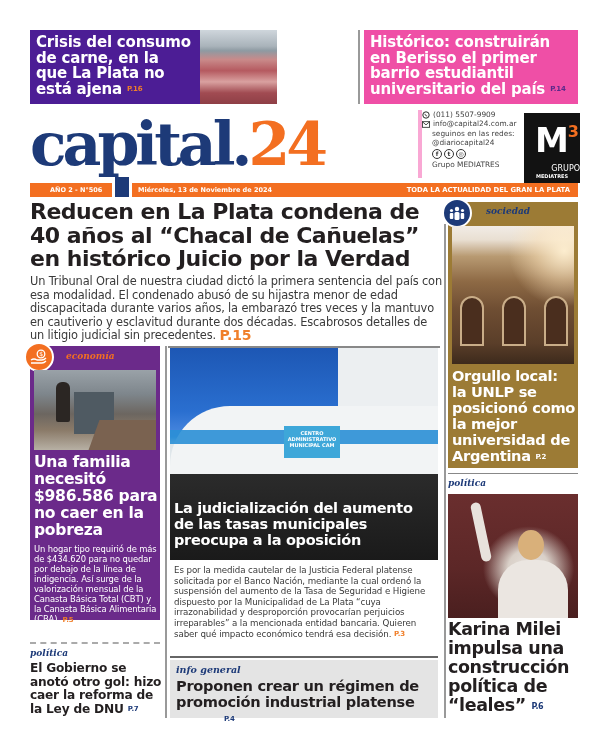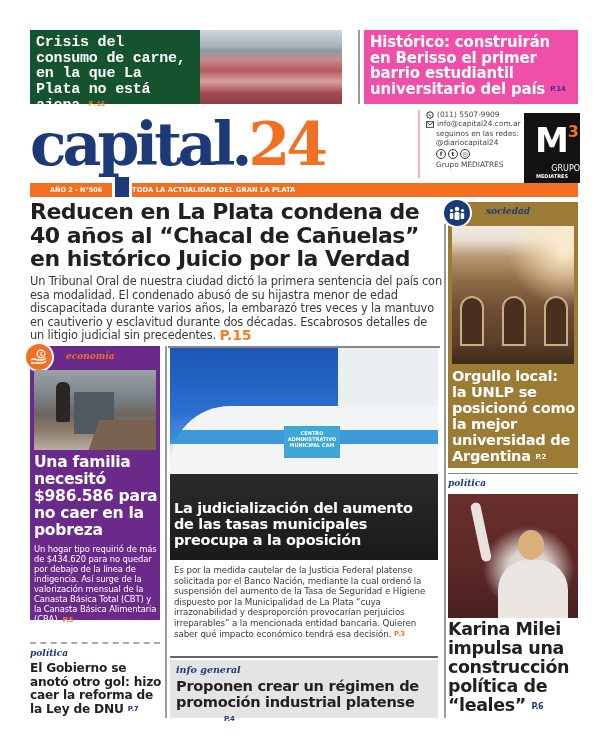--- a/index.html
+++ b/index.html
@@ -2,36 +2,36 @@
 <html><head>
 <meta charset="utf-8">
 <style>
   * { box-sizing: border-box; margin: 0; padding: 0; }
   html, body { width: 608px; height: 750px; background: #ffffff; overflow: hidden; }
   body { font-family: "DejaVu Sans", "Liberation Sans", sans-serif; color: #231f20; position: relative; }
 
   .abs { position: absolute; }
 
   
-  .teaser-left { left: 30px; top: 30px; width: 312px; height: 74px; background: #14532d; display: flex; font-family: Liberation Mono, monospace; }
+  .teaser-left { left: 30px; top: 30px; width: 247px; height: 74px; background: #4c1d95; display: flex; }
   .teaser-left .txt { width: 170px; padding: 5px 6px; color: #fff; font-weight: bold; font-size: 15px; line-height: 15.5px; letter-spacing: -0.2px; }
   .teaser-left .img { flex: 1; background:
       linear-gradient(180deg, #cfd6dc 0%, #a9b3ba 22%, #8e9aa2 28%, #c98a8a 40%, #b55a60 55%, #d9a1a0 70%, #a14b52 85%, #8e3f46 100%); }
   .teaser-right { left: 364px; top: 30px; width: 214px; height: 74px; background: #ef4fa6; }
   .teaser-right .txt { padding: 5px 6px; color: #fff; font-weight: bold; font-size: 15px; line-height: 15.5px; letter-spacing: -0.2px; }
   .page-ref { font-size: 7px; font-weight: bold; vertical-align: middle; }
   .pref-orange { color: #f07f2a; }
   .pref-purple { color: #5a2a8a; text-align: center; }
   .v-divider { position: absolute; width: 2px; background: #999; }
 
   
   .logo { left: 30px; top: 104px; height: 80px; font-family: "DejaVu Serif", "Liberation Serif", serif; font-weight: bold; font-size: 60px; line-height: 80px; letter-spacing: -4px; white-space: nowrap; }
   .logo .cap { color: #1d3a78; }
   .logo .num { color: #f36f21; }
-  .contact { left: 418px; top: 110px; width: 104px; height: 68px; border-left: 2px solid #f9a8d4; padding-left: 6px; font-size: 7.4px; line-height: 9.4px; color: #444; }
+  .contact { left: 418px; top: 110px; width: 104px; height: 68px; border-left: 4px solid #f9a8d4; font-size: 7.4px; line-height: 9.4px; color: #444; }
   .contact .row { display: flex; align-items: center; gap: 3px; white-space: nowrap; }
   .contact .indent { padding-left: 10px; white-space: nowrap; }
   .social { display: flex; gap: 2px; padding-left: 10px; margin: 1px 0; }
   .social span { width: 10px; height: 10px; border: 1.3px solid #333; border-radius: 50%; font-size: 6px; line-height: 7.5px; text-align: center; font-weight: bold; color: #333; }
   .m3 { left: 524px; top: 113px; width: 56px; height: 70px; background: #121212; color: #fff; text-align: center; }
   .m3 .big { font-size: 34px; font-weight: bold; line-height: 34px; margin-top: 10px; position: relative; display: inline-block; }
   .m3 .big sup { color: #f36f21; font-size: 16px; position: absolute; top: -8px; right: -10px; }
   .m3 .grupo { font-size: 8px; font-weight: normal; line-height: 8px; margin-top: 8px; text-align: right; }
   .m3 .med { font-size: 5px; font-weight: bold; line-height: 6px; }
 
@@ -151,20 +151,21 @@
 
 <div class="abs m3">
   <div class="big"><span>M</span><sup>3</sup></div>
   <div class="grupo">GRUPO</div>
   <div class="med">MEDIATRES</div>
 </div>
 
 <div class="abs datebar">
   <span class="a">AÑO 2 - N°506</span>
   <span class="gap"></span>
+  <span class="b">Miércoles, 13 de Noviembre de 2024</span>
   <span class="c">TODA LA ACTUALIDAD DEL GRAN LA PLATA</span>
 </div>
 
 <div class="abs main-head">Reducen en La Plata condena de 40 años al “Chacal de Cañuelas” en histórico Juicio por la Verdad</div>
 <div class="abs main-lead">
   <span>Un Tribunal Oral de nuestra ciudad dictó la primera sentencia del país con esa modalidad. El condenado abusó de su hijastra menor de edad discapacitada durante varios años, la embarazó tres veces y la mantuvo en cautiverio y esclavitud durante dos décadas. Escabrosos detalles de un litigio judicial sin precedentes.</span>
   <span class="page-ref pref-orange" style="font-size:14px;">P.15</span>
 </div>
 
 <div class="col-line" style="left:444px; top:224px; height:494px;"></div>

